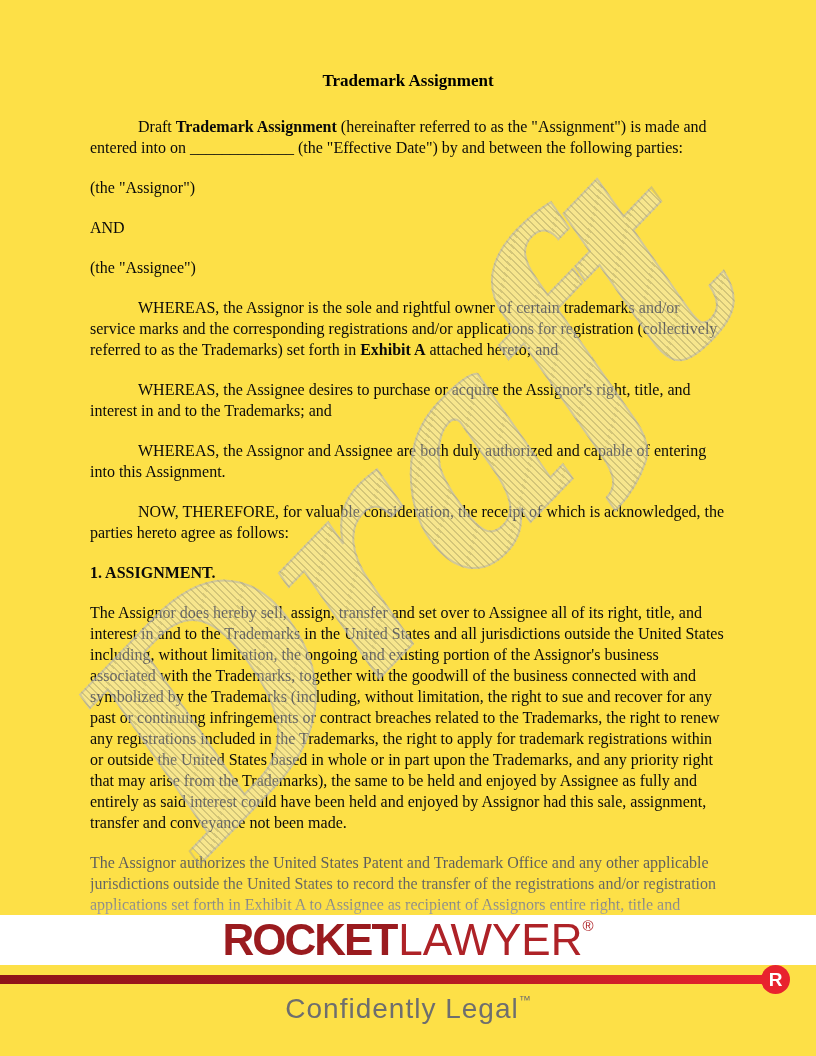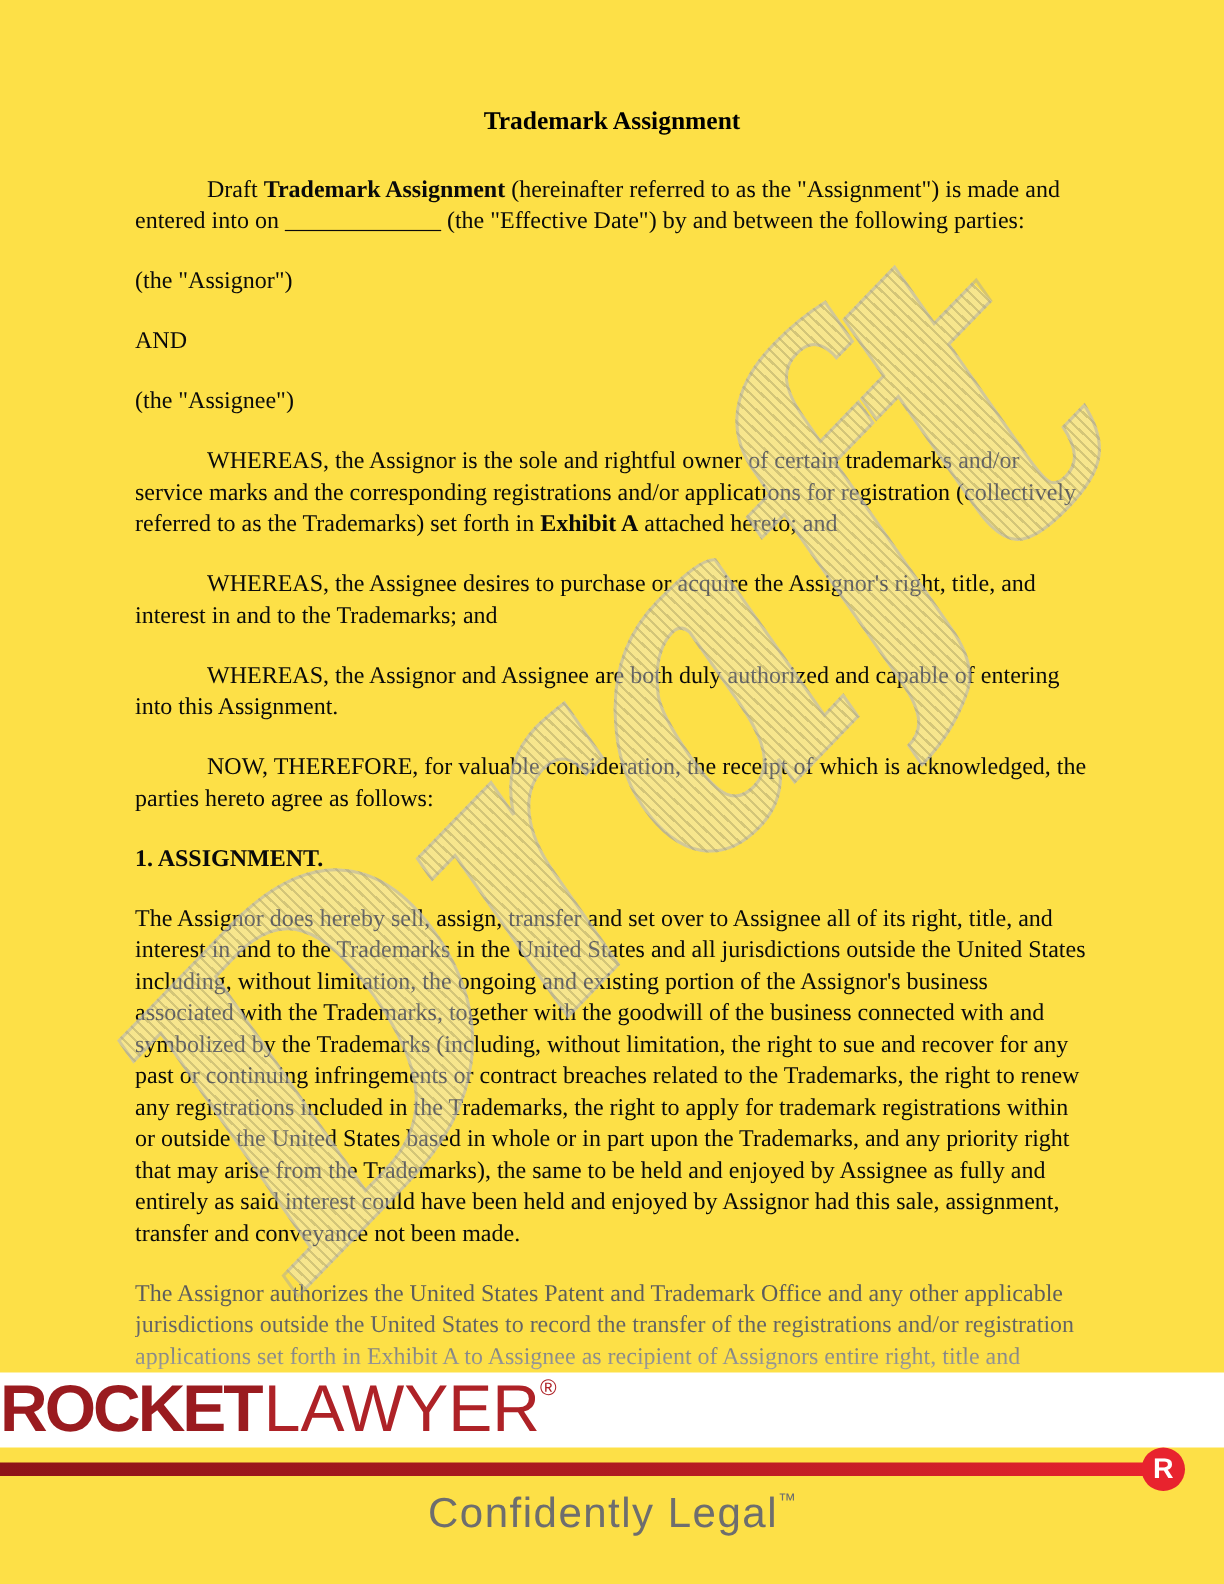--- a/index.html
+++ b/index.html
@@ -59,21 +59,21 @@
     background-clip: text;
     color: transparent;
     -webkit-text-stroke: 2px rgba(165,165,165,0.45);
     z-index: 3;
     pointer-events: none;
   }
   .footer { position: absolute; left: 0; right: 0; bottom: 0; height: 145px; z-index: 4; }
   .logo {
     position: absolute;
     top: 4px; left: 0; right: 0;
-    text-align: left;
+    text-align: center;
     font-family: "Liberation Sans", sans-serif;
     white-space: nowrap;
     background: #ffffff;
   }
   .logo-rocket {
     font-weight: 900;
     font-size: 44px;
     letter-spacing: -2px;
     color: #9a1b1f;
   }

